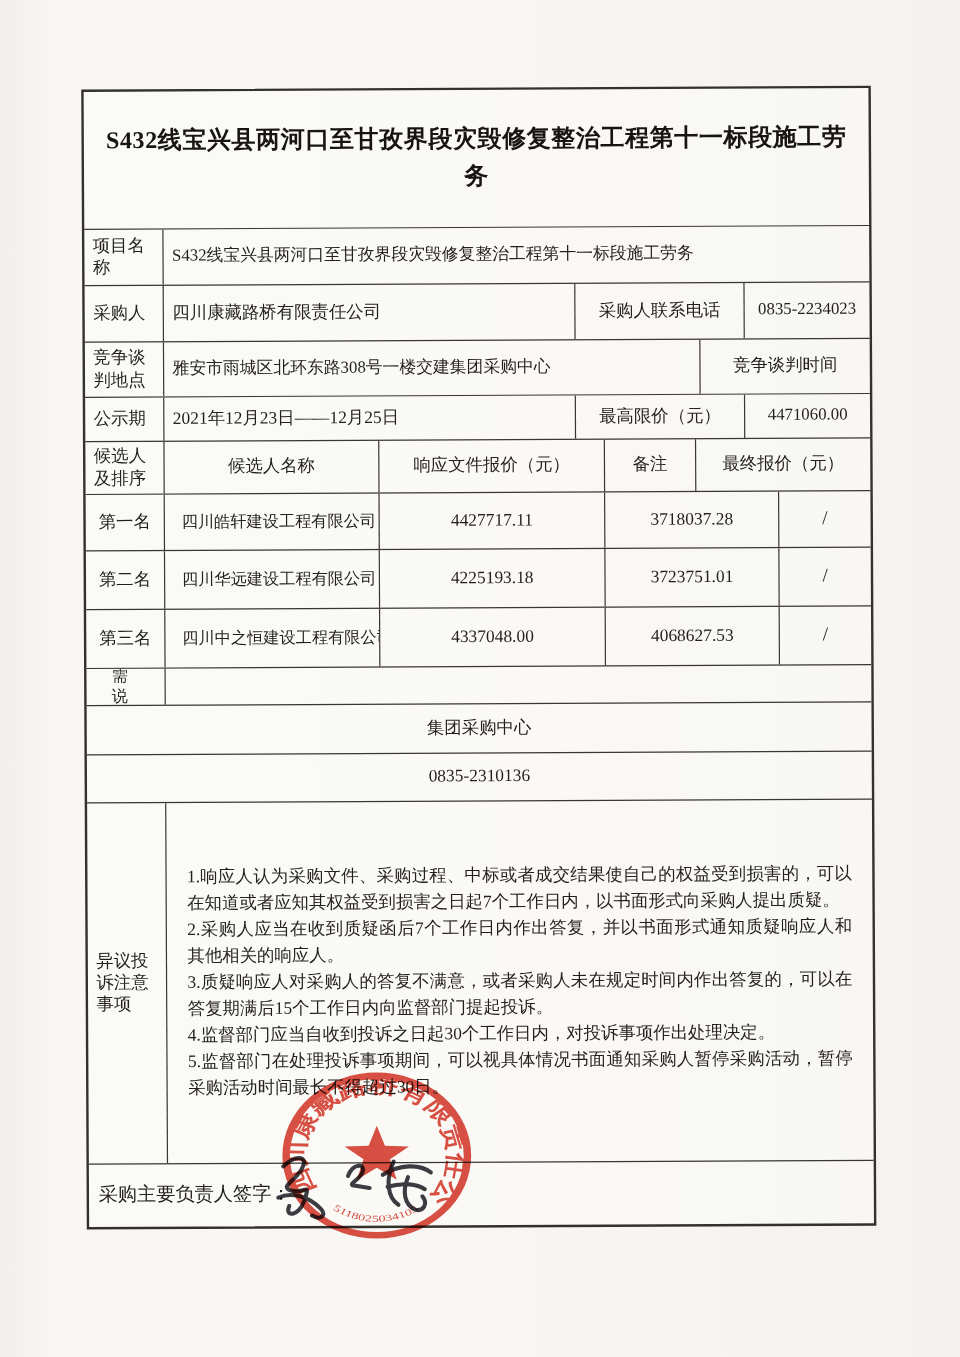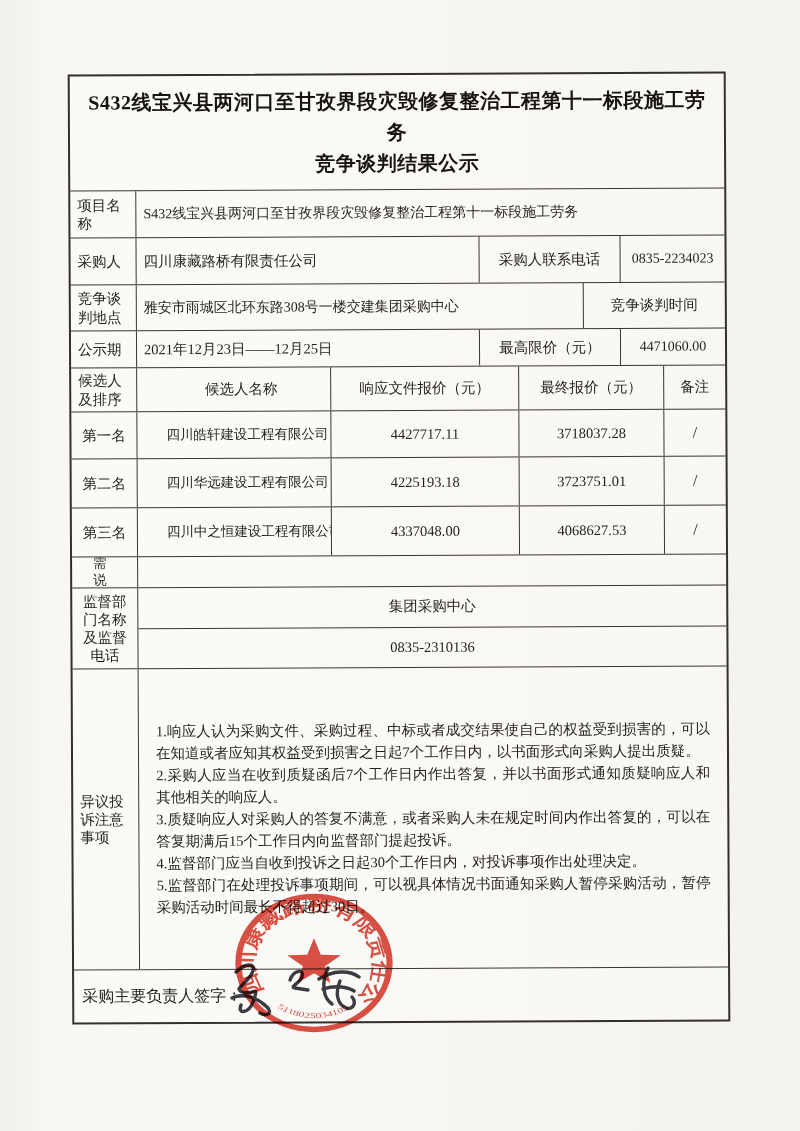--- a/index.html
+++ b/index.html
@@ -26,21 +26,21 @@
     display:flex; align-items:center;
     padding:3px 7px; font-size:14.5px; line-height:1.25;
     overflow:hidden;
   }
   .cell:last-child { border-right:none; }
   .lbl { width:66px; }
   .v1  { flex:1; }
   .l2  { width:141px; justify-content:center; }
   .v2  { width:104px; justify-content:center; text-align:right; font-size:14px; white-space:nowrap; padding:2px 2px; }
   .c-rank { width:66px;  justify-content:center; text-align:center; }
-  .c-name { width:179px; font-size:13.5px; white-space:nowrap; padding-left:14px;margin-left:15px; }
+  .c-name { width:179px; font-size:13.5px; white-space:nowrap; padding-left:14px; }
   .c-p1   { width:188px; justify-content:center; text-align:center; }
   .c-p2   { width:145px; justify-content:center; text-align:center; }
   .c-rm   { flex:1; justify-content:center; text-align:center; font-size:16px; }
   .rh-title { height:115px; }
   .rh-a  { height:47px; }
   .rh-b  { height:46px; }
   .rh-c  { height:37px; }
   .rh-h  { height:44px; }
   .rh-c1 { height:47px; }
   .rh-c2 { height:49px; }
@@ -67,21 +67,20 @@
 </head>
 <body>
 
 <div class="page">
 
   <div class="doc">
 
     <div class="row rh-title">
       <div class="cell title-cell" style="border-right:none;">
         <div>S432线宝兴县两河口至甘孜界段灾毁修复整治工程第十一标段施工劳务</div>
-        <div>竞争谈判结果公示</div>
       </div>
     </div>
 
     <div class="row rh-a">
       <div class="cell lbl">项目名称</div>
       <div class="cell v1" style="font-size:14px;">S432线宝兴县两河口至甘孜界段灾毁修复整治工程第十一标段施工劳务</div>
     </div>
 
     <div class="row rh-a">
       <div class="cell lbl">采购人</div>
@@ -100,22 +99,22 @@
       <div class="cell lbl">公示期</div>
       <div class="cell v1">2021年12月23日——12月25日</div>
       <div class="cell l2">最高限价（元）</div>
       <div class="cell v2">4471060.00</div>
     </div>
 
     <div class="row rh-h">
       <div class="cell c-rank" style="justify-content:flex-start;text-align:left;">候选人及排序</div>
       <div class="cell c-name" style="white-space:normal;font-size:14.5px;justify-content:center;padding-left:7px;text-align:center;">候选人名称</div>
       <div class="cell c-p1">响应文件报价（元）</div>
+      <div class="cell c-rm" style="font-size:14.5px;">备注</div>
       <div class="cell c-p2">最终报价（元）</div>
-      <div class="cell c-rm" style="font-size:14.5px;">备注</div>
     </div>
 
     <div class="row rh-c1">
       <div class="cell c-rank">第一名</div>
       <div class="cell c-name">四川皓轩建设工程有限公司</div>
       <div class="cell c-p1">4427717.11</div>
       <div class="cell c-p2">3718037.28</div>
       <div class="cell c-rm">/</div>
     </div>
     <div class="row rh-c2">
@@ -132,21 +131,20 @@
       <div class="cell c-p2">4068627.53</div>
       <div class="cell c-rm">/</div>
     </div>
 
     <div class="row rh-o">
       <div class="cell lbl" style="font-size:13.5px;padding:1px 21px;">其它需说明事</div>
       <div class="cell v1"></div>
     </div>
 
     <div class="row rh-s">
-      <div class="cell lbl" style="text-align:center;justify-content:center;">监督部门名称及监督电话</div>
       <div class="sup-right">
         <div class="sup-sub">集团采购中心</div>
         <div class="sup-sub">0835-2310136</div>
       </div>
     </div>
 
     <div class="row rh-j">
       <div class="cell lbl">异议投诉注意事项</div>
       <div class="cell v1 obj-cell">
         <div class="obj-body">

